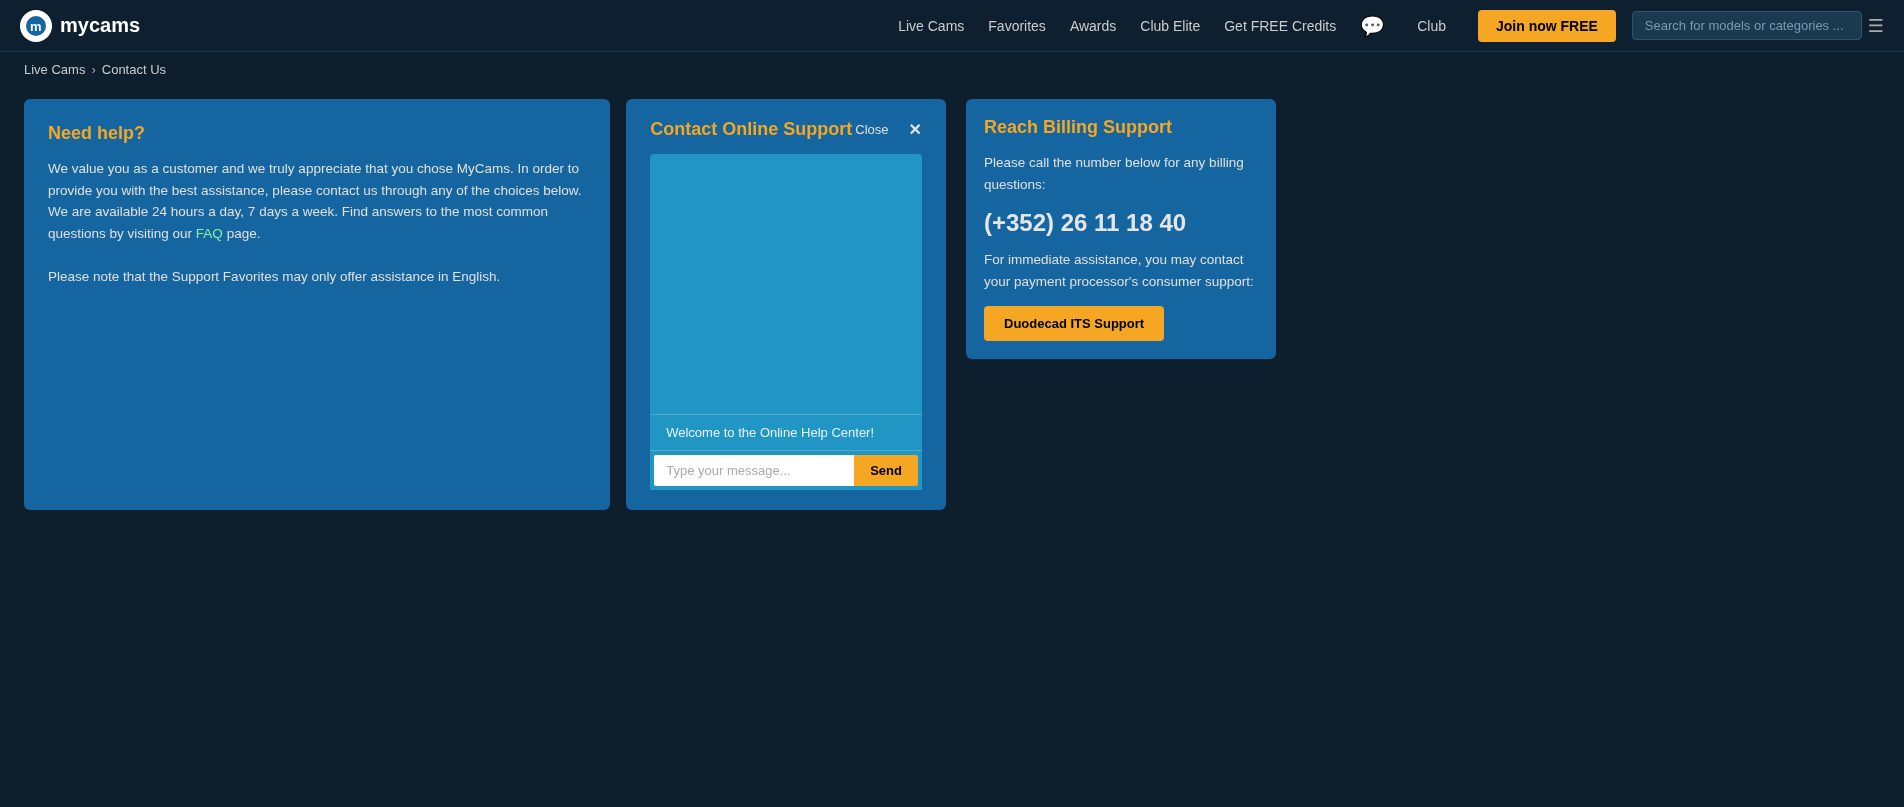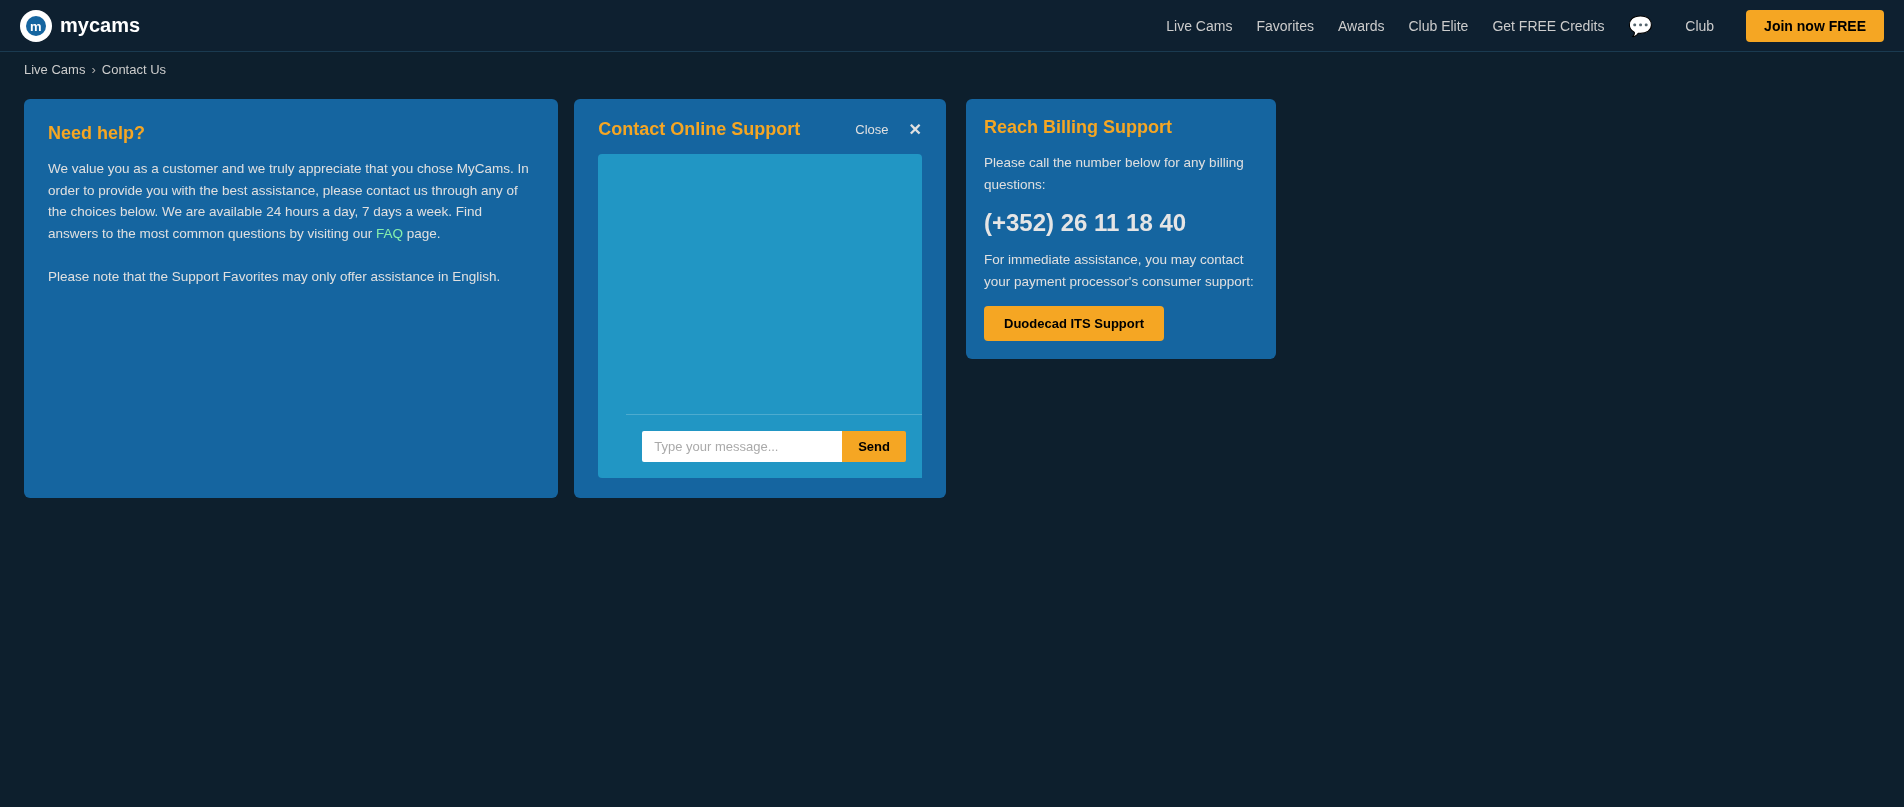--- a/index.html
+++ b/index.html
@@ -208,24 +208,23 @@
     }
     .chat-welcome {
       font-size: 13px;
       color: #e8f4fd;
       padding: 10px 16px;
       border-top: 1px solid rgba(255,255,255,0.2);
     }
     .chat-input-row {
       display: flex;
       gap: 0;
-      padding: 16px;
+      padding: 4px;
       background: #2196c4;
       border-top: 1px solid rgba(255,255,255,0.2);
-      margin-left: 28px;
     }
     .chat-input {
       flex: 1;
       background: white;
       border: none;
       padding: 8px 12px;
       font-size: 13px;
       outline: none;
       color: #333;
       border-radius: 2px 0 0 2px;
@@ -300,20 +299,24 @@
     <a href="#">Awards</a>
     <a href="#">Club Elite</a>
     <a href="#">Get FREE Credits</a>
     <div class="nav-messages">
       <span class="bubble-icon">💬</span>
     </div>
     <a href="#" class="login-btn">Club</a>
     <button class="join-btn">Join now FREE</button>
   </nav>
 
+  <div class="search-area">
+    <input class="search-input" type="text" placeholder="Search for models or categories ..." style="">
+    <span class="list-icon">☰</span>
+  </div>
 </header>
 
 <div class="breadcrumb-bar">
   <a href="#">Live Cams</a>
   <span class="breadcrumb-sep">›</span>
   <span class="breadcrumb-current">Contact Us</span>
 </div>
 
 <div class="main-content">
 
@@ -336,20 +339,21 @@
       <div class="contact-card-header">
         <div class="card-title" style="margin-bottom:0;">Contact Online Support</div>
         <button class="close-btn">
           <span>Close</span>
           <span class="close-x">✕</span>
         </button>
       </div>
 
       <div class="chat-container">
         <div class="chat-messages"></div>
+        <div class="chat-welcome">Welcome to the Online Help Center!</div>
         <div class="chat-input-row">
           <input class="chat-input" type="text" placeholder="Type your message..." style="">
           <button class="send-btn">Send</button>
         </div>
       </div>
     </div>
 
   </div>
 
   <div class="right-column">

